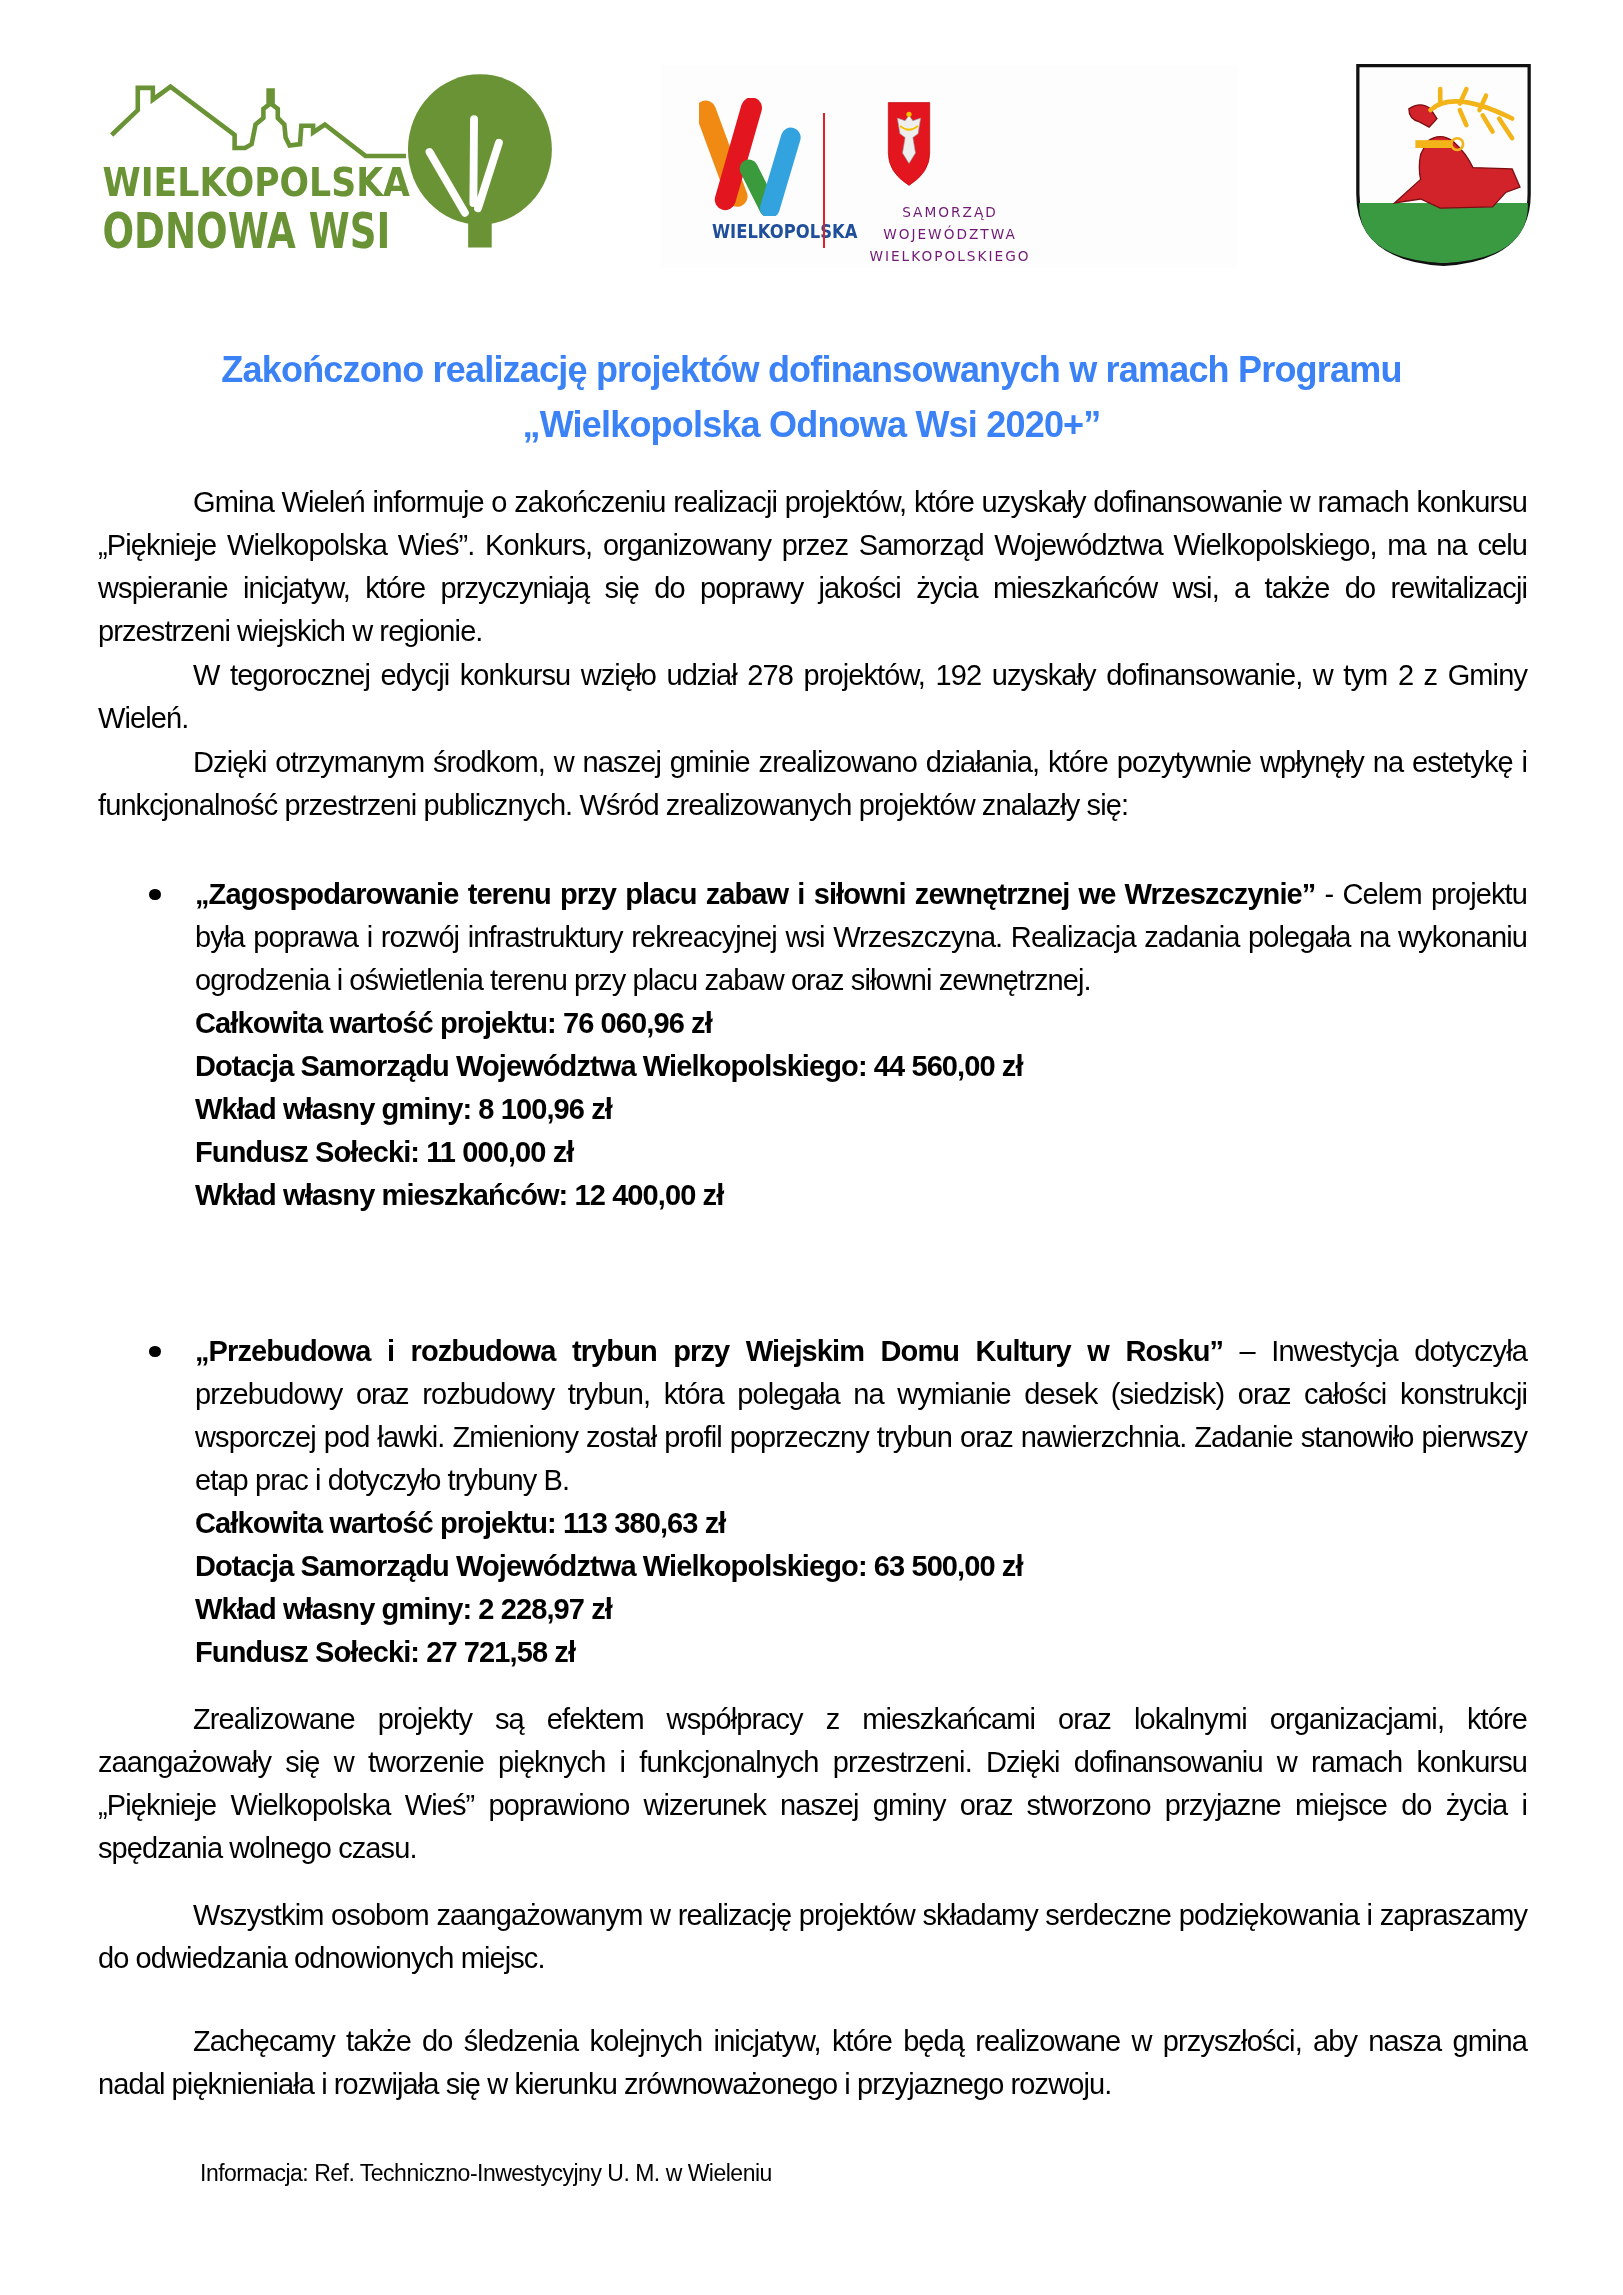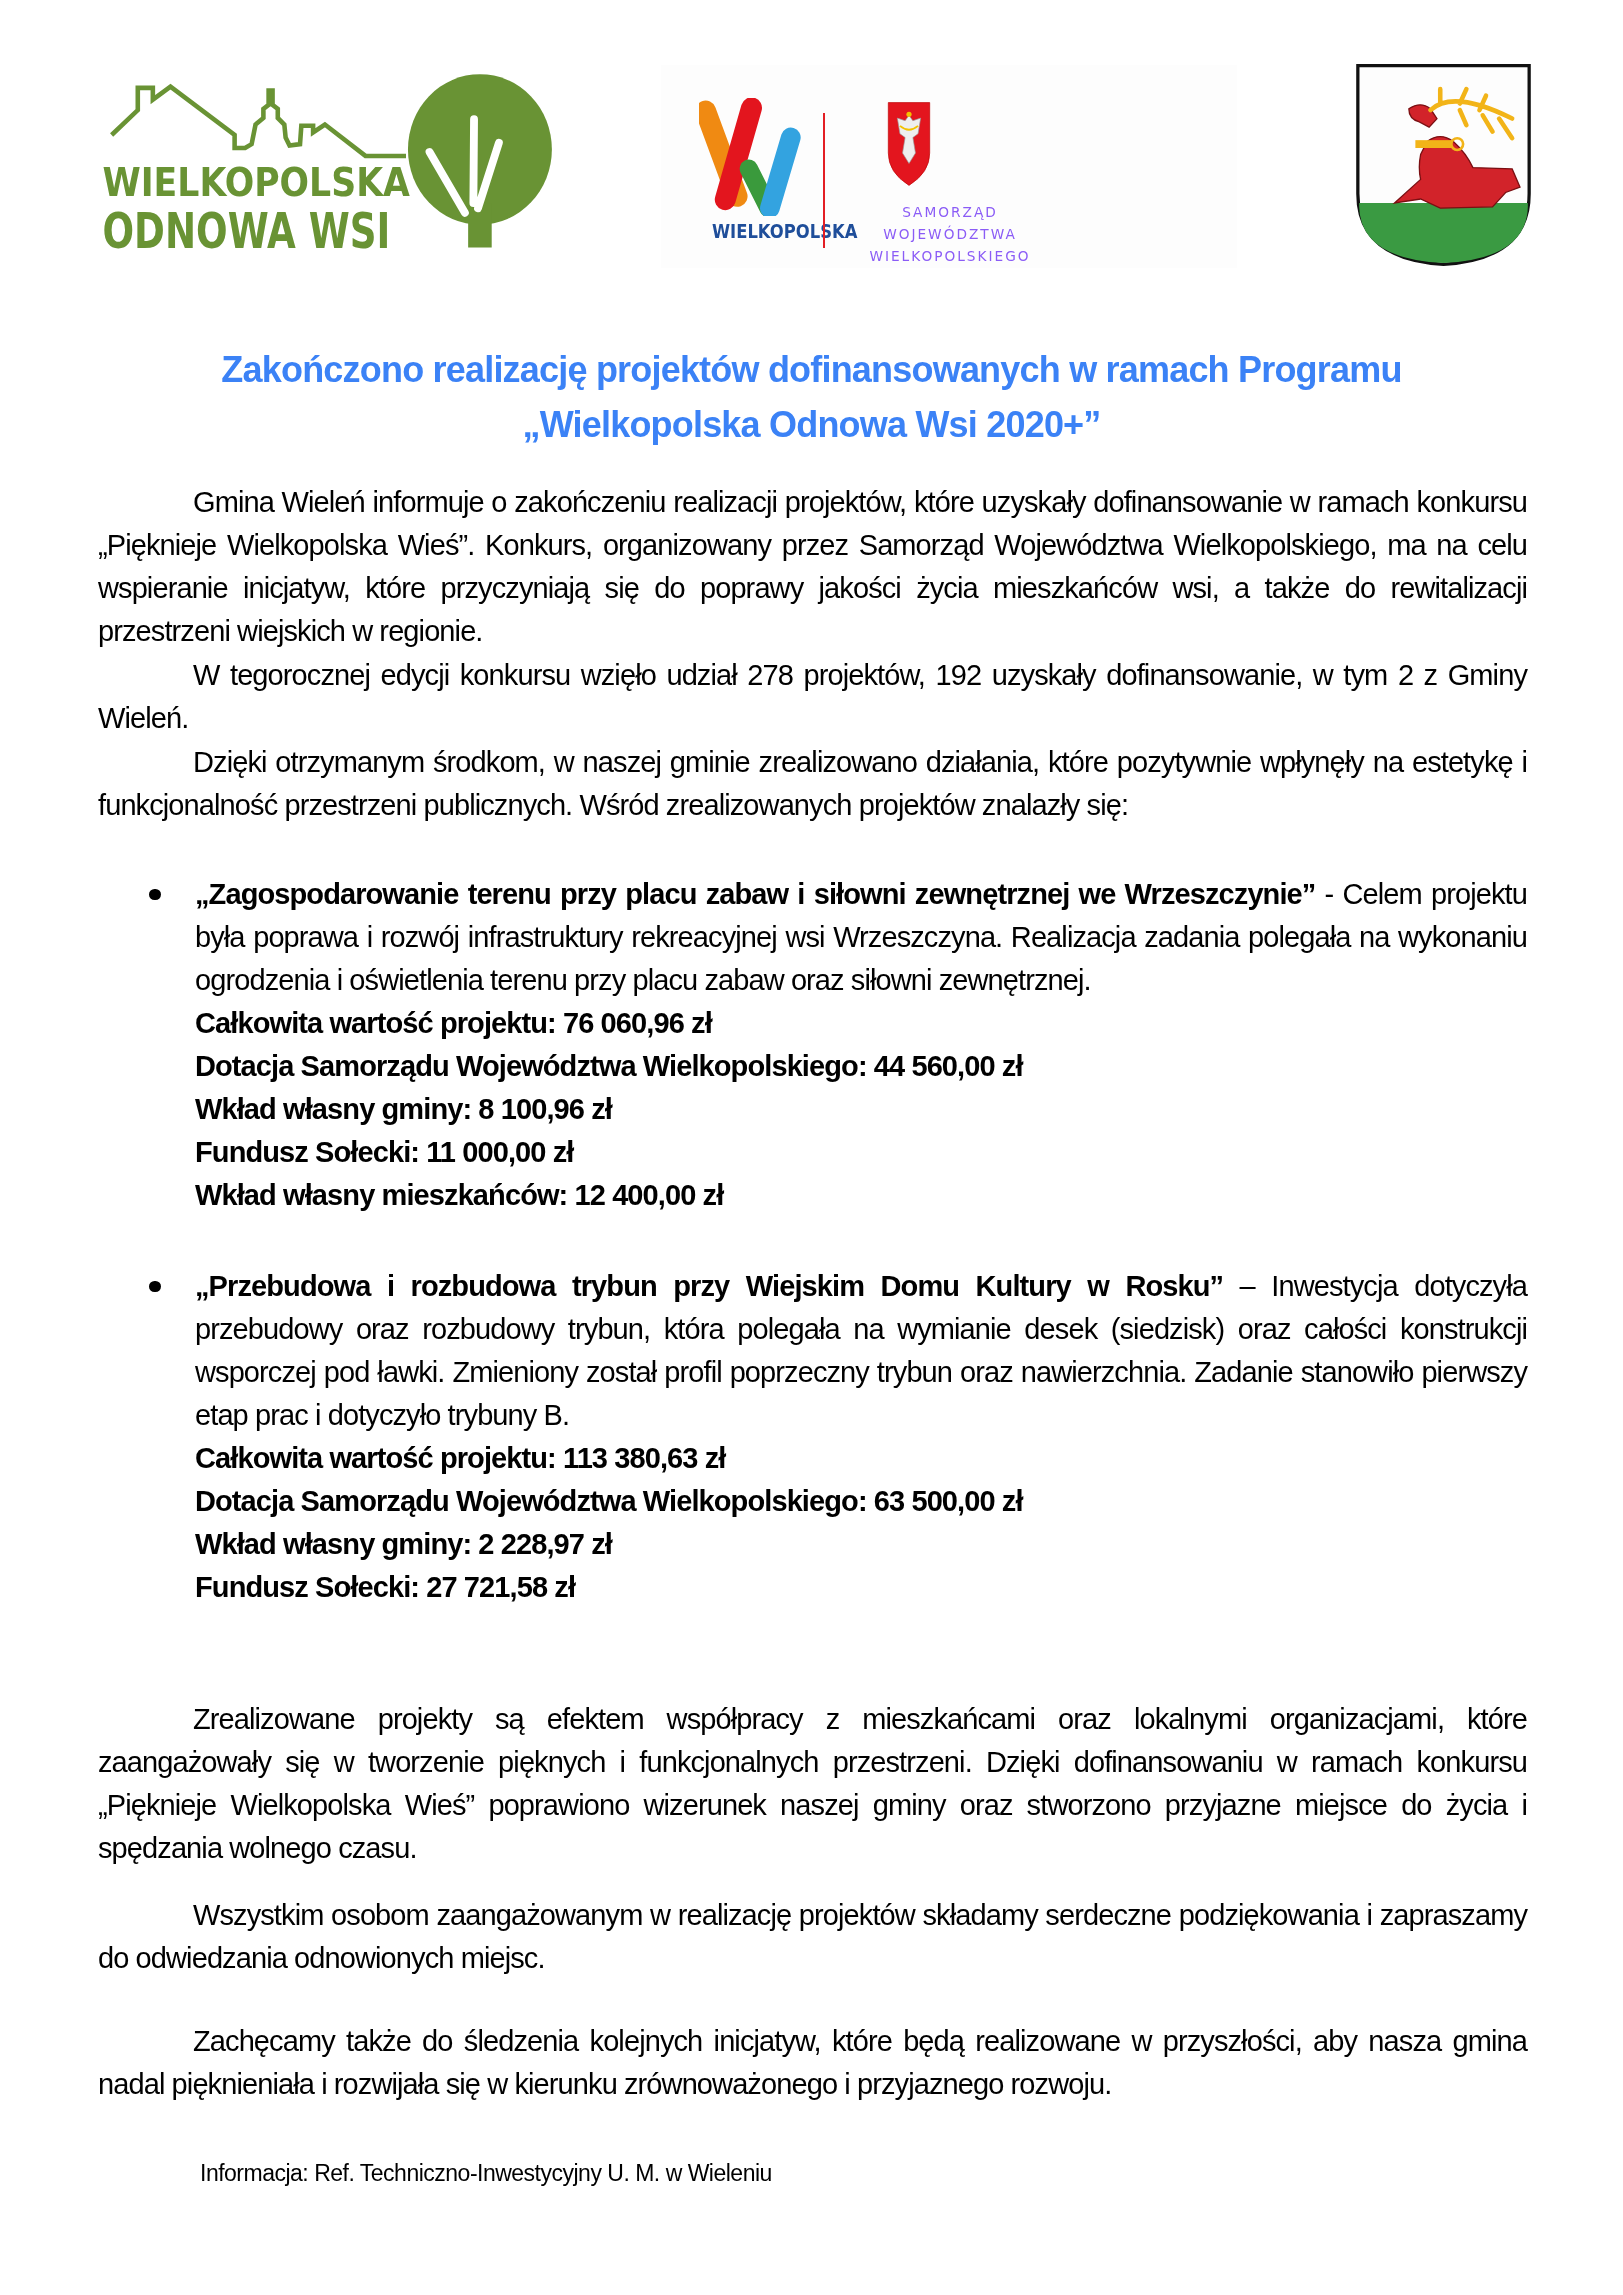--- a/index.html
+++ b/index.html
@@ -6,21 +6,21 @@
   body { width: 1623px; height: 2295px; position: relative; overflow: hidden;
          font-family: "Liberation Sans", sans-serif; color: #000; }
   .logos { position: absolute; left: 0; top: 0; width: 1389px; height: 288px; }
   .logo-wow { position: absolute; left: 92px; top: 72px; width: 471px; height: 177px; }
   .logo-wlkp { position: absolute; left: 661px; top: 65px; width: 576px; height: 203px; background: #fdfdfd; }
   .logo-herb { position: absolute; left: 1355px; top: 63px; width: 177px; height: 204px; }
   .wlkp-word { position: absolute; left: 51px; top: 154px; font-family: "DejaVu Sans", sans-serif; font-weight: bold;
                font-size: 20px; color: #1f4e9a; letter-spacing: 0px; transform: scaleX(0.82); transform-origin: left top; }
   .wlkp-divider { position: absolute; left: 162px; top: 48px; width: 2px; height: 135px; background: #e31e24; }
   .samorzad { position: absolute; left: 191px; top: 136px; width: 196px; text-align: center;
-              font-family: "DejaVu Sans", sans-serif; font-size: 13.7px; letter-spacing: 2px; line-height: 22px; color: #8b5cf6; }
+              font-family: "DejaVu Sans", sans-serif; font-size: 13.7px; letter-spacing: 2px; line-height: 22px; color: #701a75; }
   .samorzad div { white-space: nowrap; }
 
   .title { position: absolute; left: 92px; width: 1439px; text-align: center; color: #3b82f6;
            font-family: "Liberation Sans", sans-serif; font-weight: bold; font-size: 36px; letter-spacing: -0.8px; }
   .title.l1 { top: 349px; }
   .title.l2 { top: 404px; }
 
   .text { position: absolute; left: 98px; width: 1429px; font-size: 29px; line-height: 43px;
           text-align: justify; letter-spacing: -0.9px; word-spacing: 0px; }
   .text .indent { display: inline-block; width: 95px; }
@@ -107,21 +107,21 @@
   <div class="bullet-body">
     <span class="bold">„Zagospodarowanie terenu przy placu zabaw i siłowni zewnętrznej we Wrzeszczynie”</span><span> - </span><span>Celem projektu była poprawa i rozwój infrastruktury rekreacyjnej wsi Wrzeszczyna. Realizacja zadania polegała na wykonaniu ogrodzenia i oświetlenia terenu przy placu zabaw oraz siłowni zewnętrznej.</span>
     <span class="amt">Całkowita wartość projektu: 76 060,96 zł</span>
     <span class="amt">Dotacja Samorządu Województwa Wielkopolskiego: 44 560,00 zł</span>
     <span class="amt">Wkład własny gminy: 8 100,96 zł</span>
     <span class="amt">Fundusz Sołecki: 11 000,00 zł</span>
     <span class="amt">Wkład własny mieszkańców: 12 400,00 zł</span>
   </div>
 </div>
 
-<div class="bullet-block" style="top:1265px">
+<div class="bullet-block" style="top:1330px">
   <span class="bullet"></span>
   <div class="bullet-body">
     <span class="bold">„Przebudowa i rozbudowa trybun przy Wiejskim Domu Kultury w Rosku”</span><span> – </span><span>Inwestycja dotyczyła przebudowy oraz rozbudowy trybun, która polegała na wymianie desek (siedzisk) oraz całości konstrukcji wsporczej pod ławki. Zmieniony został profil poprzeczny trybun oraz nawierzchnia. Zadanie stanowiło pierwszy etap prac i dotyczyło trybuny B.</span>
     <span class="amt">Całkowita wartość projektu: 113 380,63 zł</span>
     <span class="amt">Dotacja Samorządu Województwa Wielkopolskiego: 63 500,00 zł</span>
     <span class="amt">Wkład własny gminy: 2 228,97 zł</span>
     <span class="amt">Fundusz Sołecki: 27 721,58 zł</span>
   </div>
 </div>
 

